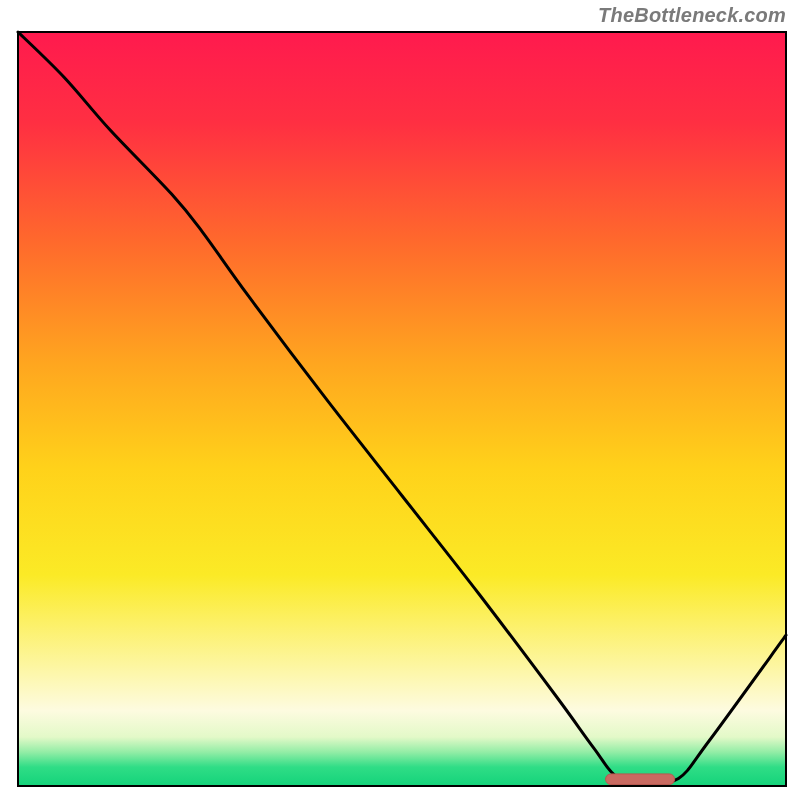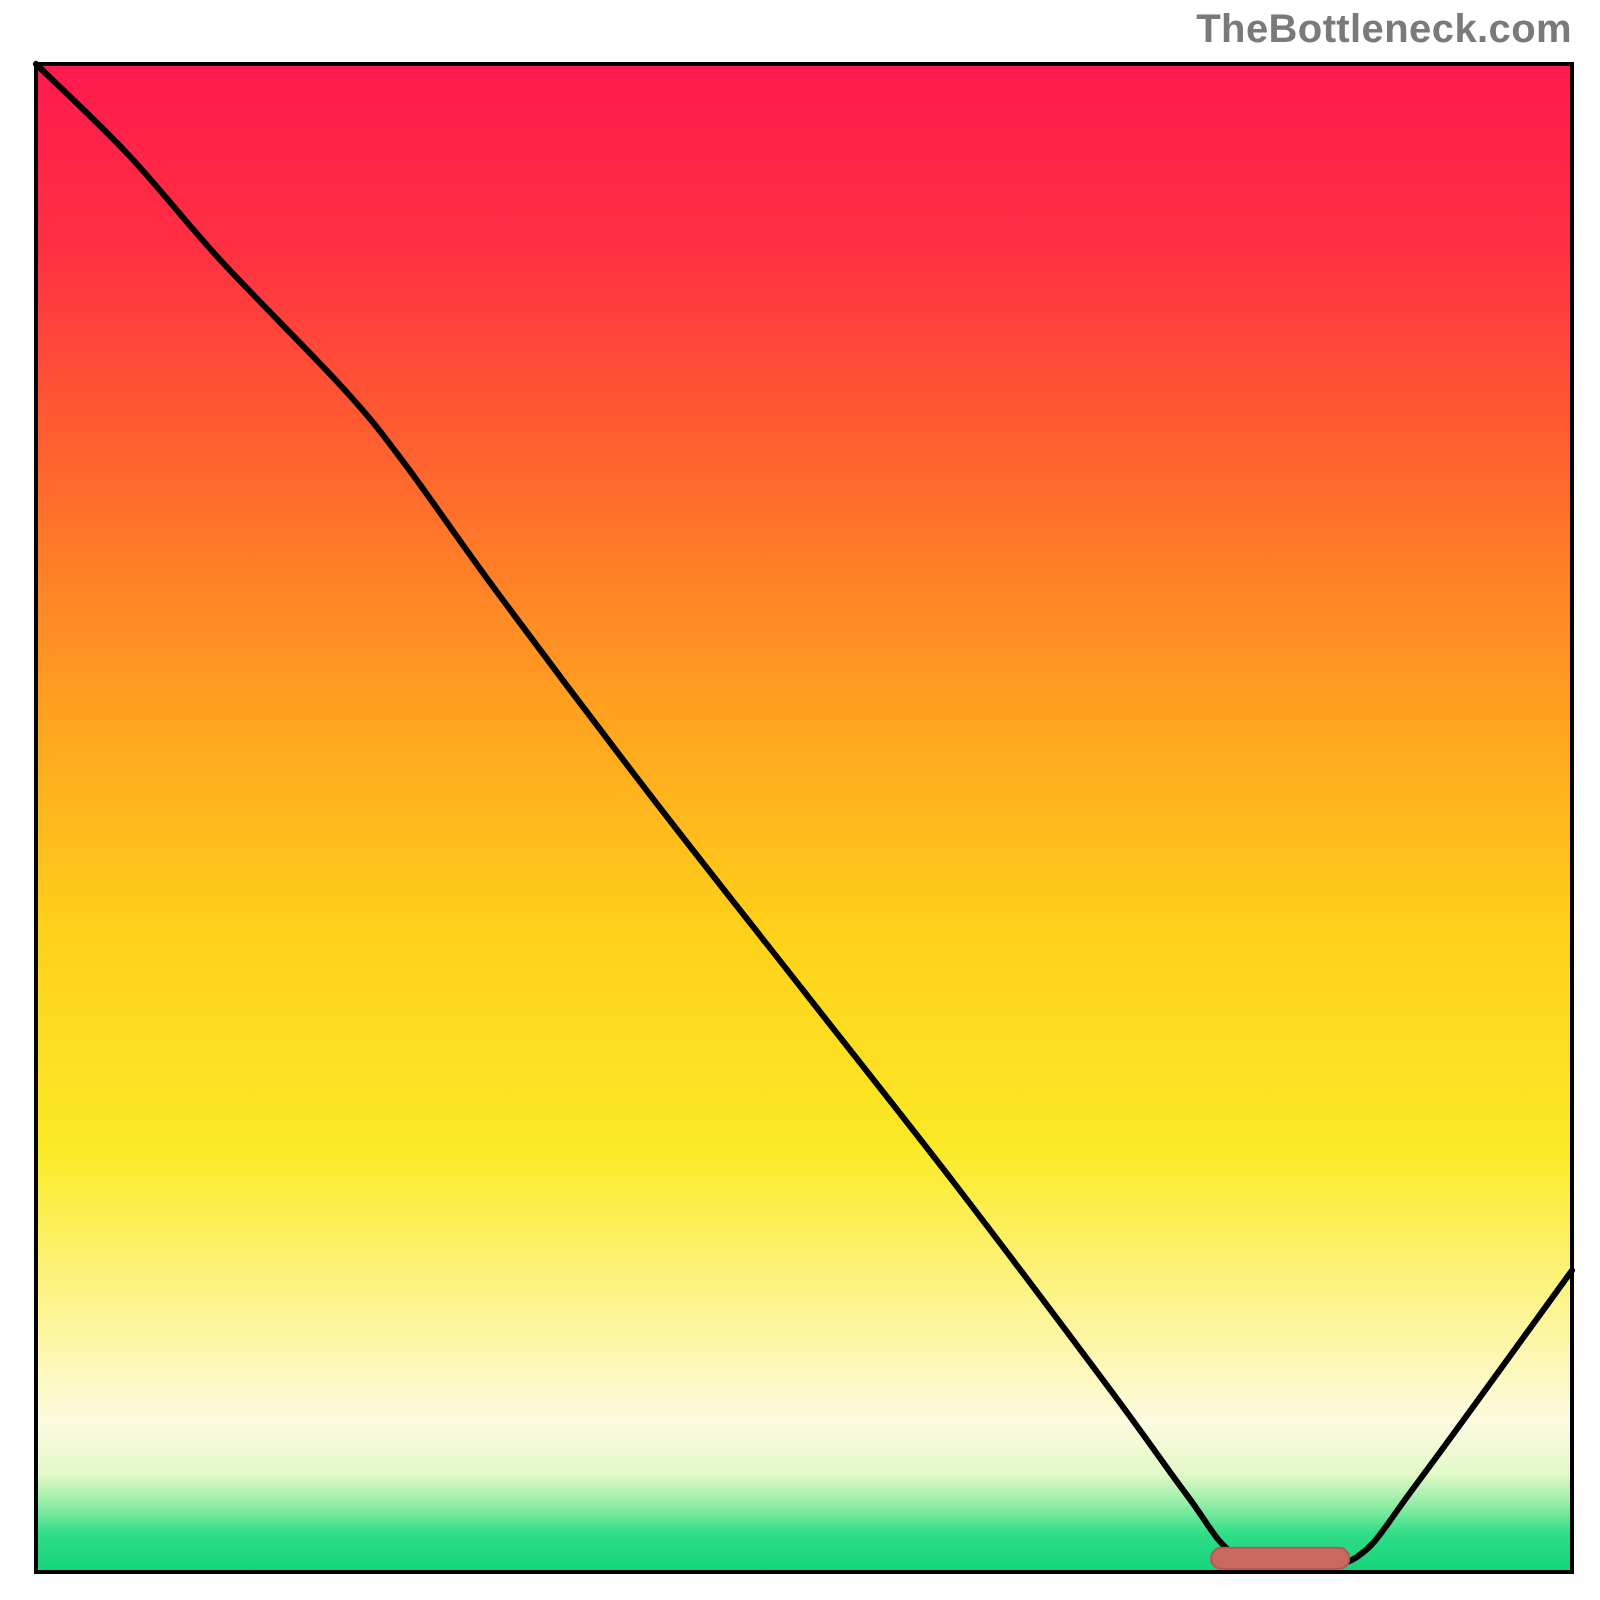--- a/index.html
+++ b/index.html
@@ -8,20 +8,21 @@
     width: 800px;
     height: 800px;
     overflow: hidden;
     background: #fff;
     font-family: Arial, Helvetica, sans-serif;
   }
   .stage {
     position: relative;
     width: 800px;
     height: 628px;
+    font-style: italic;
   }
   .attribution {
     position: absolute;
     top: 4px;
     right: 14px;
     font-size: 20px;
     font-weight: 600;
     color: #7a7a7a;
     letter-spacing: 0.2px;
     user-select: none;

